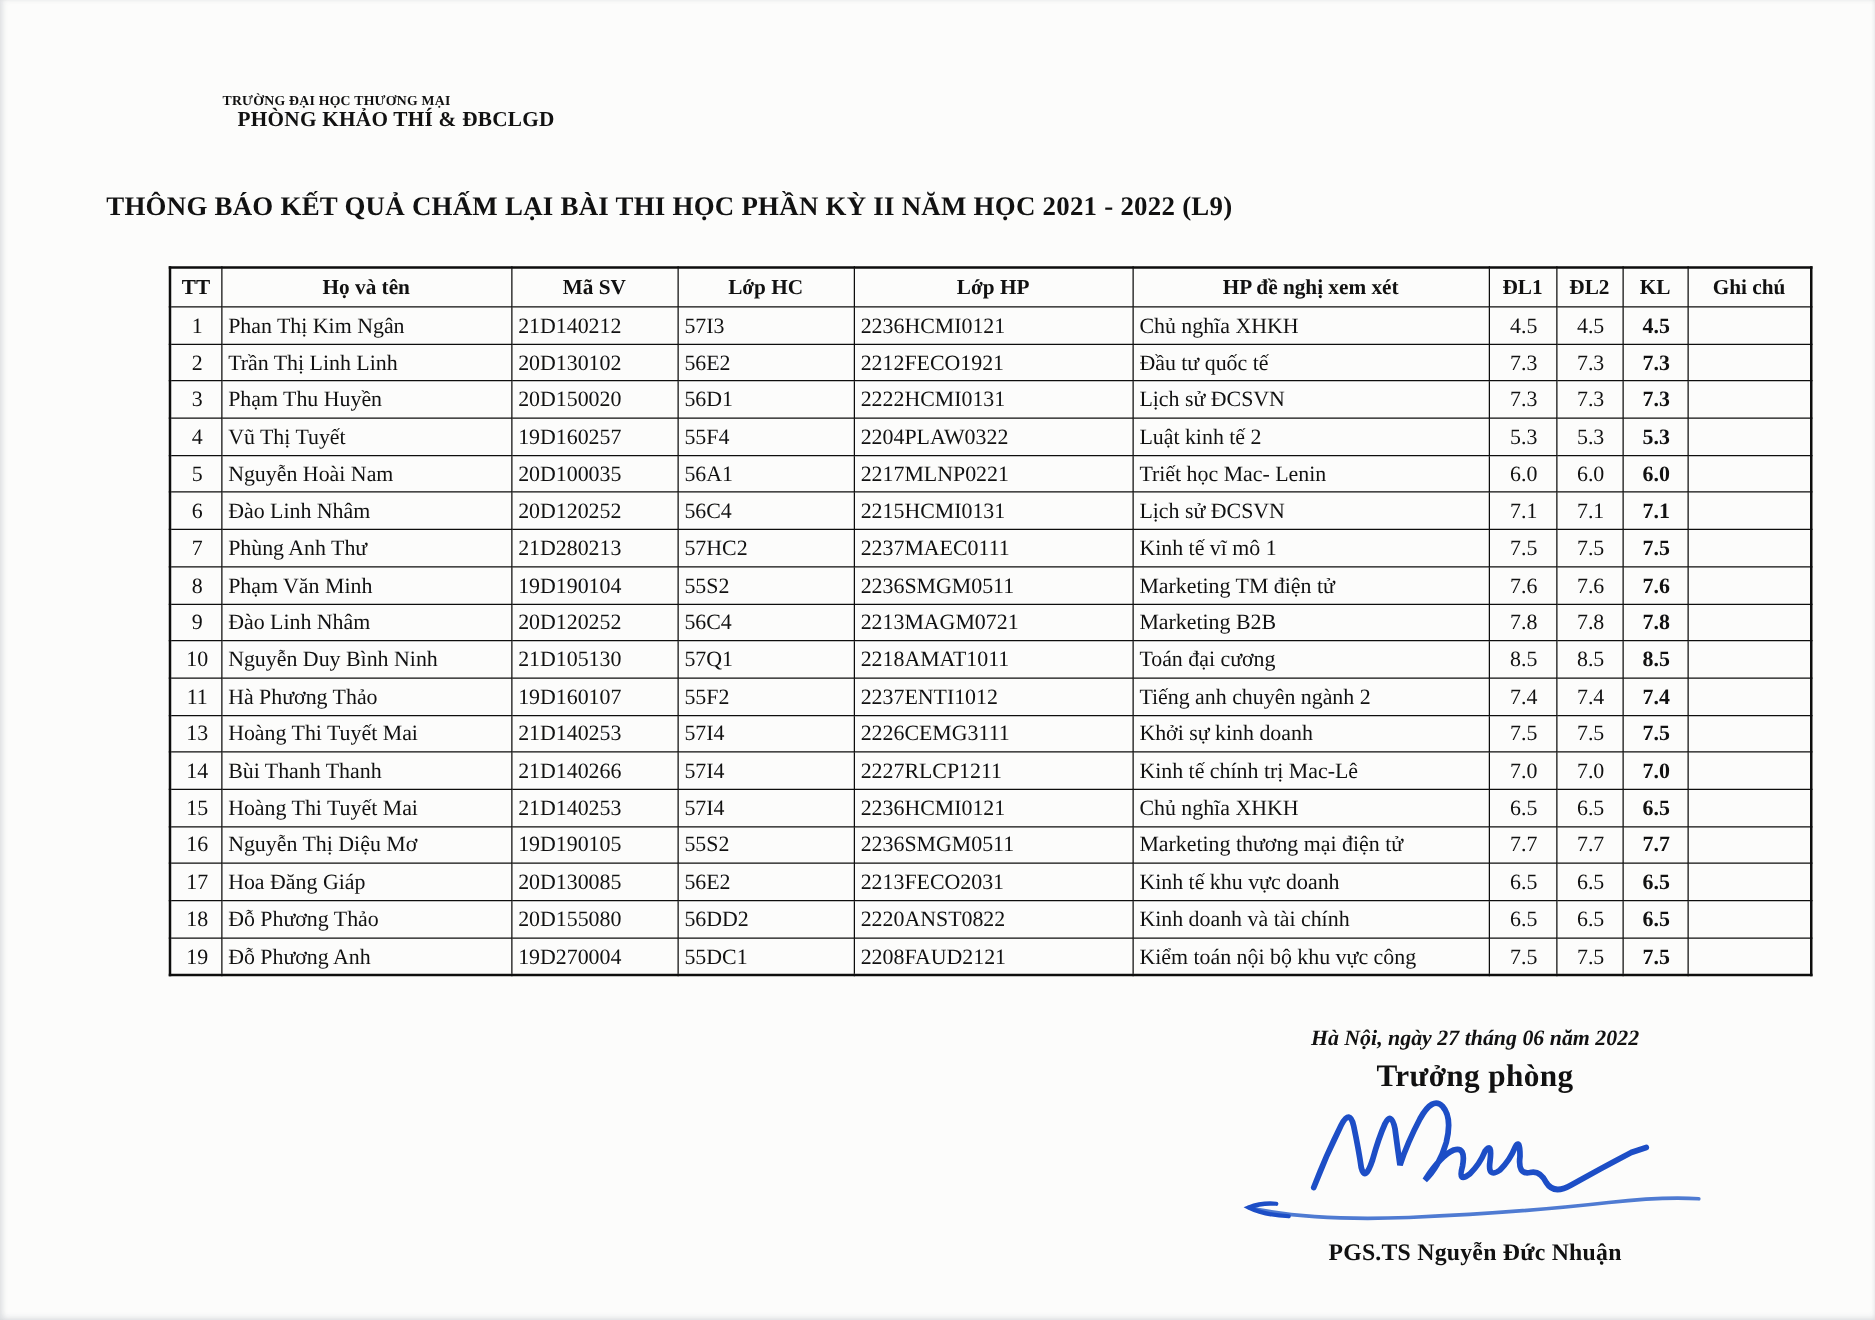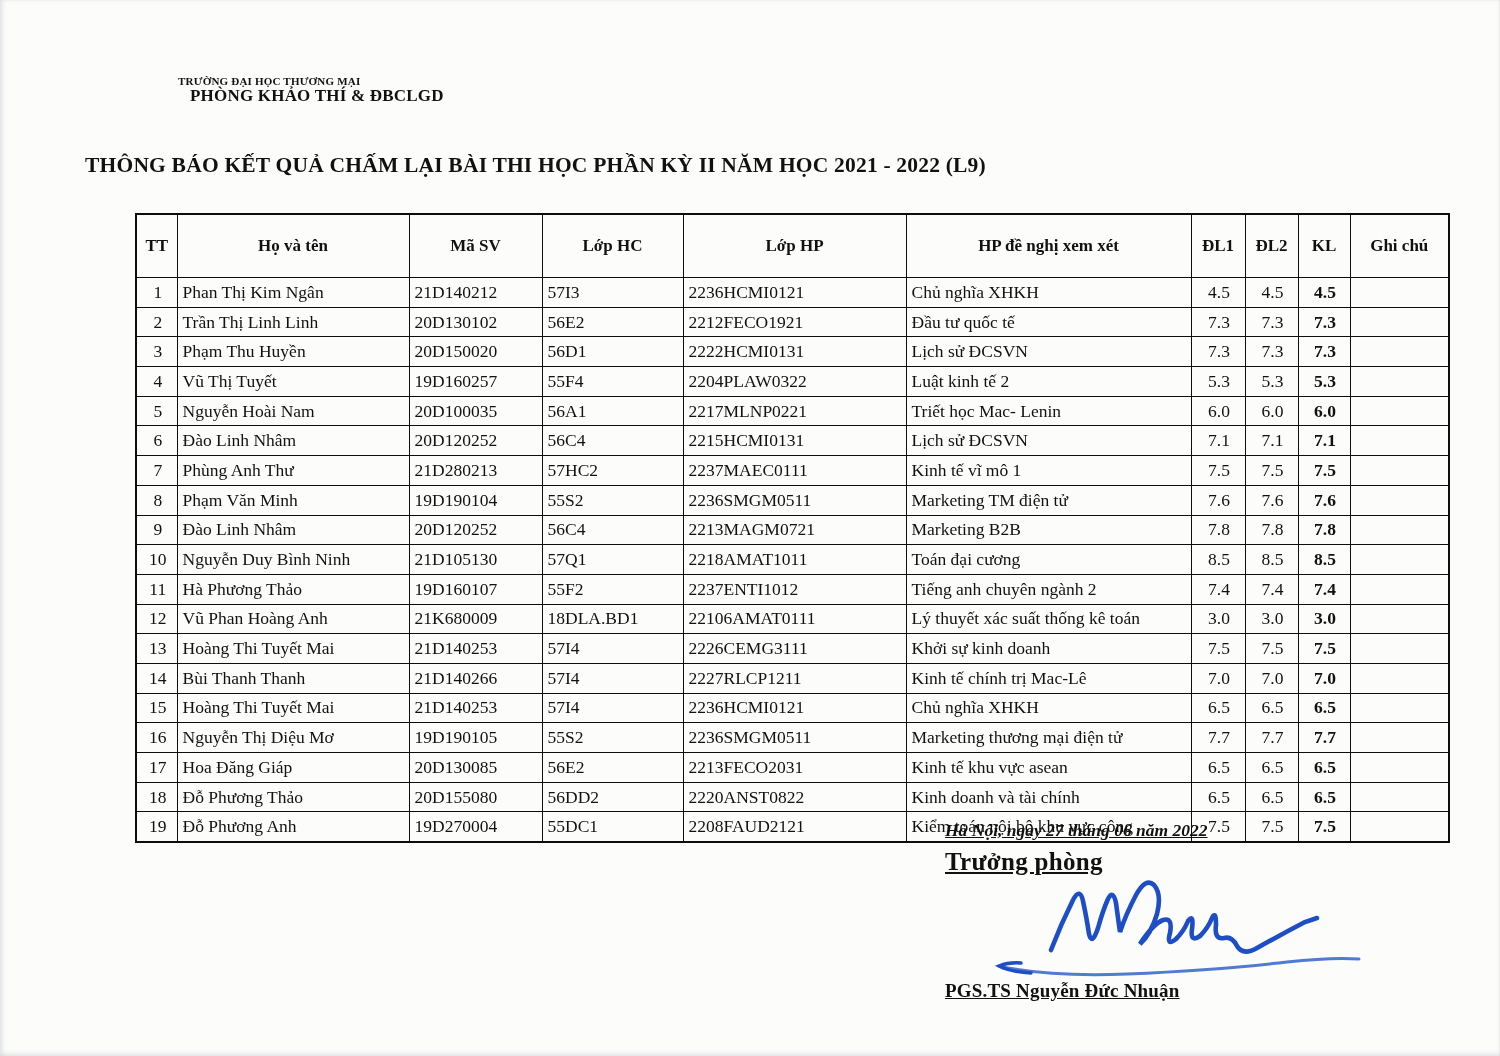--- a/index.html
+++ b/index.html
@@ -24,36 +24,36 @@
     position:absolute;left:135px;top:213px;
     border-collapse:collapse;table-layout:fixed;
     width:1313px;
     font-size:17px;
   }
   table.results,table.results th,table.results td{
     border:1.6px solid #0d0d0d;
   }
   table.results{border-width:2.5px;}
   table.results th{
-    height:30px;font-weight:bold;text-align:center;padding:16px 2px;
+    height:30px;font-weight:bold;text-align:center;padding:0 2px;
     font-size:17px;
   }
   table.results td{
     height:28.7px;padding:0 3px 0 5px;white-space:nowrap;overflow:hidden;
     font-size:17.5px;
   }
   td.al-c{text-align:center;padding:0 1px;}
   td.al-l{text-align:left;}
   td.kl{font-weight:bold;}
-  .footer{position:absolute;left:945px;top:820px;width:470px;text-align:left;text-decoration:underline;}
+  .footer{position:absolute;left:945px;top:820px;width:470px;text-align:center;}
   .date-line{font-style:italic;font-weight:bold;font-size:17.5px;}
   .signer-title{font-weight:bold;font-size:25px;margin-top:7px;letter-spacing:.3px;}
   .sig-wrap{margin-top:0px;height:102px;position:relative;}
   .sig-wrap svg{position:absolute;left:42px;top:-2px;}
-  .signer-name{font-weight:bold;font-size:19px;margin-top:2px;letter-spacing:.2px;}
+  .signer-name{font-weight:bold;font-size:19px;margin-top:14px;letter-spacing:.2px;}
 </style>
 </head>
 <body>
 
 <div class="page">
 
   <div class="org-block">
     <div class="org-line1">TRƯỜNG ĐẠI HỌC THƯƠNG MẠI</div>
     <div class="org-line2">PHÒNG KHẢO THÍ &amp; ĐBCLGD</div>
   </div>
@@ -214,32 +214,20 @@
           <td class="al-l">19D160107</td>
           <td class="al-l">55F2</td>
           <td class="al-l">2237ENTI1012</td>
           <td class="al-l">Tiếng anh chuyên ngành 2</td>
           <td class="al-c">7.4</td>
           <td class="al-c">7.4</td>
           <td class="al-c kl">7.4</td>
           <td class="al-c"></td>
         </tr>
         <tr>
-          <td class="al-c">12</td>
-          <td class="al-l">Vũ Phan Hoàng Anh</td>
-          <td class="al-l">21K680009</td>
-          <td class="al-l">18DLA.BD1</td>
-          <td class="al-l">22106AMAT0111</td>
-          <td class="al-l">Lý thuyết xác suất thống kê toán</td>
-          <td class="al-c">3.0</td>
-          <td class="al-c">3.0</td>
-          <td class="al-c kl">3.0</td>
-          <td class="al-c"></td>
-        </tr>
-        <tr>
           <td class="al-c">13</td>
           <td class="al-l">Hoàng Thi Tuyết Mai</td>
           <td class="al-l">21D140253</td>
           <td class="al-l">57I4</td>
           <td class="al-l">2226CEMG3111</td>
           <td class="al-l">Khởi sự kinh doanh</td>
           <td class="al-c">7.5</td>
           <td class="al-c">7.5</td>
           <td class="al-c kl">7.5</td>
           <td class="al-c"></td>
@@ -279,21 +267,21 @@
           <td class="al-c">7.7</td>
           <td class="al-c kl">7.7</td>
           <td class="al-c"></td>
         </tr>
         <tr>
           <td class="al-c">17</td>
           <td class="al-l">Hoa Đăng Giáp</td>
           <td class="al-l">20D130085</td>
           <td class="al-l">56E2</td>
           <td class="al-l">2213FECO2031</td>
-          <td class="al-l">Kinh tế khu vực asean</td>
+          <td class="al-l">Kinh tế khu vực doanh</td>
           <td class="al-c">6.5</td>
           <td class="al-c">6.5</td>
           <td class="al-c kl">6.5</td>
           <td class="al-c"></td>
         </tr>
         <tr>
           <td class="al-c">18</td>
           <td class="al-l">Đỗ Phương Thảo</td>
           <td class="al-l">20D155080</td>
           <td class="al-l">56DD2</td>

